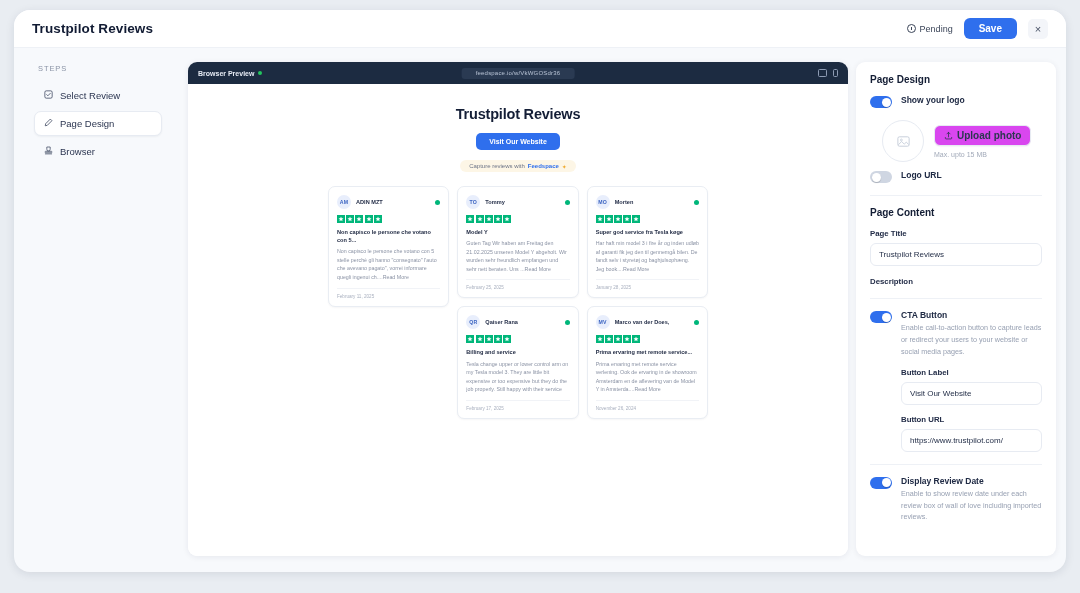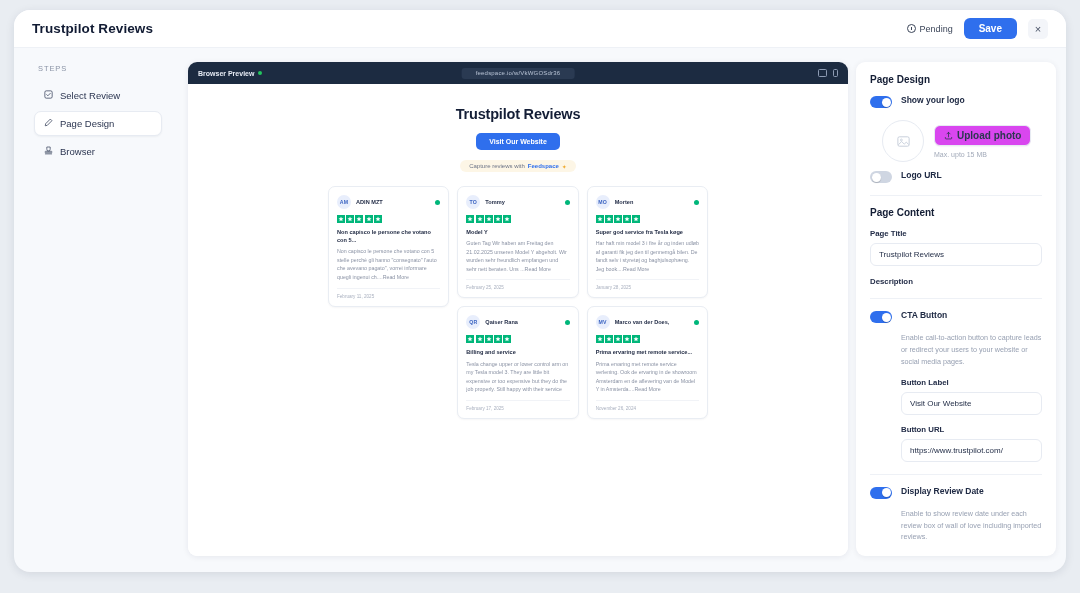--- a/index.html
+++ b/index.html
@@ -205,21 +205,21 @@
     cursor: pointer; margin-top: 1px;
   }
   .toggle.on { background: #2f6fed; }
   .toggle .knob {
     position: absolute; top: 1.5px; left: 1.5px;
     width: 9px; height: 9px; border-radius: 50%; background: #fff;
     box-shadow: 0 1px 1px rgba(0,0,0,.18);
   }
   .toggle.on .knob { left: 11.5px; }
   .tg-label { font-size: 8.5px; color: #202b45; font-weight: bold; }
-  .tg-desc { font-size: 7.2px; color: #97a0b2; line-height: 1.65; margin-top: 12px; }
+  .tg-desc { font-size: 7.2px; color: #97a0b2; line-height: 1.65; margin-top: 2px; }
   .logo-row {
     display: flex; align-items: center; gap: 10px;
     margin: 12px 0 0 12px;
   }
   .logo-circle {
     width: 42px; height: 42px; border-radius: 50%;
     border: 1px solid #e7ebf2; display: flex;
     align-items: center; justify-content: center; flex: none;
   }
   .upload-btn {

